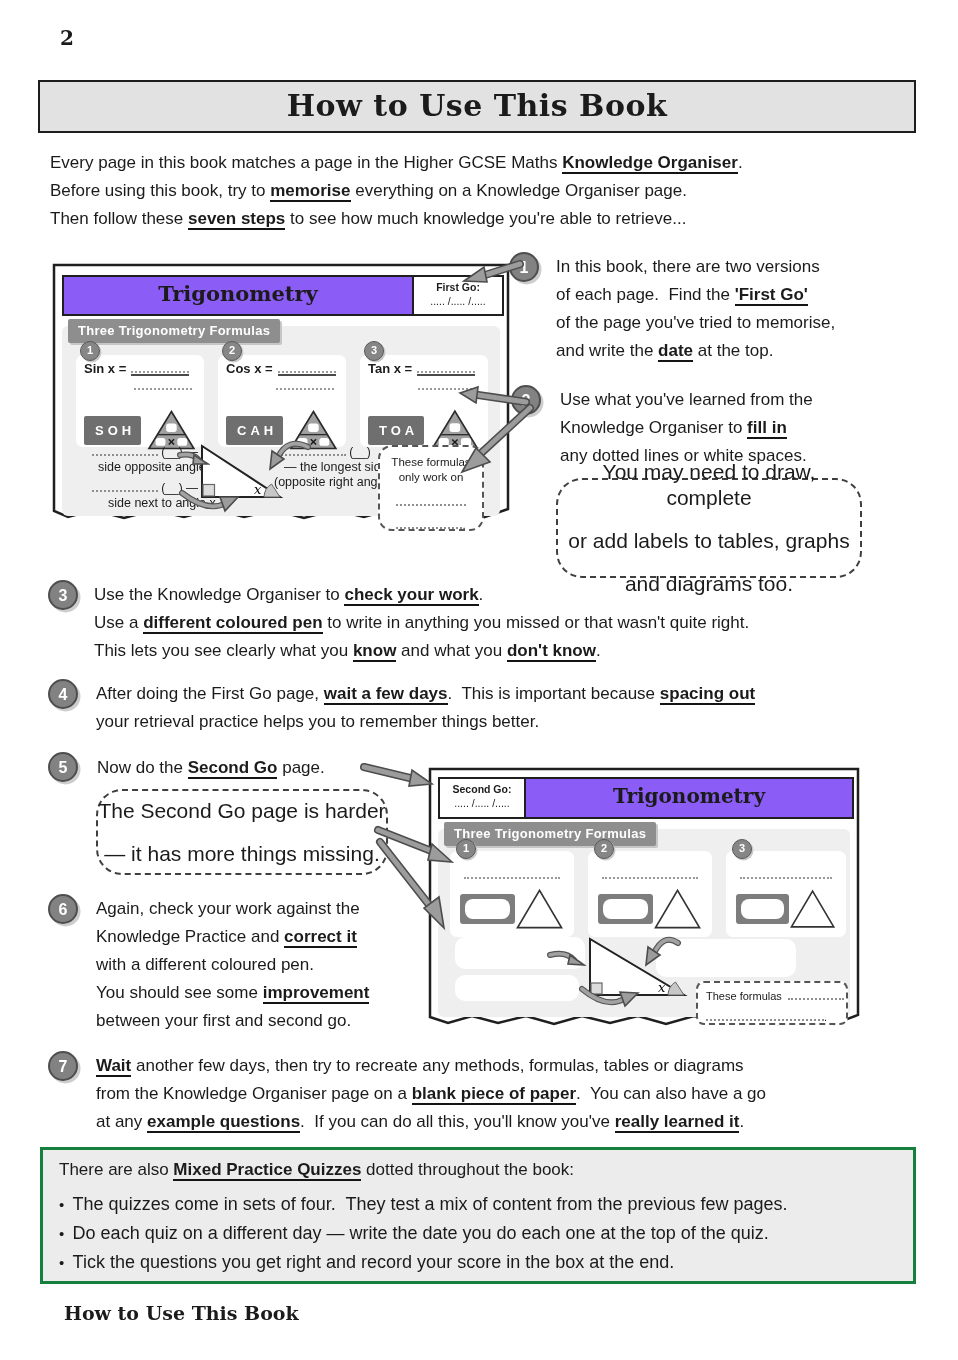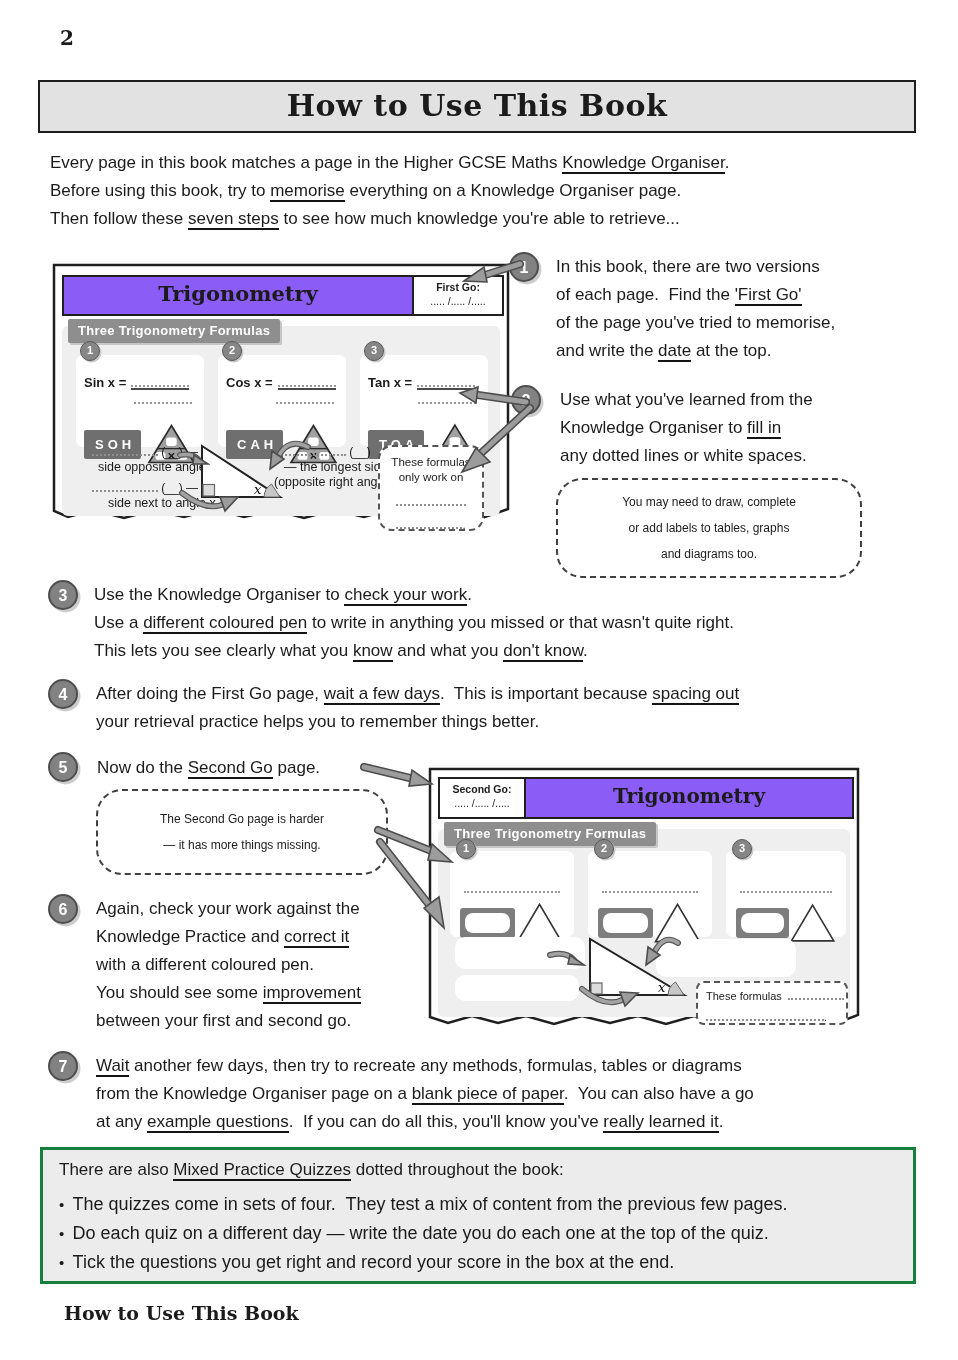--- a/index.html
+++ b/index.html
@@ -2,42 +2,42 @@
 <html><head>
 <meta charset="utf-8">
 <style>
   html,body{margin:0;padding:0;background:#fff;}
   .page{position:relative;width:958px;height:1360px;background:#ffffff;overflow:hidden;
         font-family:"Liberation Sans",sans-serif;color:#1b1b1b;}
   .abs{position:absolute;}
   .serif{font-family:"DejaVu Serif",serif;font-weight:bold;}
   
   .tline{white-space:pre;font-size:17px;line-height:28px;}
-  .u{font-weight:normal;border-bottom:2.5px solid #141414;}
+  .u{font-weight:bold;border-bottom:2.5px solid #141414;}
   .b{font-weight:bold;}
   
   .bignum{position:absolute;width:30px;height:30px;border-radius:50%;background:#828282;
           border:2px solid #4e4e4e;color:#fff;font-weight:bold;font-size:16px;text-align:center;
           line-height:27px;box-shadow:2.5px 2.5px 0 #cdcdcd;box-sizing:border-box;}
   .snum{position:absolute;width:20px;height:20px;border-radius:50%;background:#868686;
         border:1.5px solid #5a5a5a;color:#fff;font-size:11px;font-weight:bold;text-align:center;
         line-height:17px;box-shadow:1.5px 1.5px 0 #c9c9c9;box-sizing:border-box;z-index:6;}
   
   .note{position:absolute;border:2.5px dashed #3f3f3f;border-radius:26px;text-align:center;
-        font-size:12px;line-height:26px;display:flex;flex-direction:column;justify-content:center;}
+        font-size:21px;line-height:26px;display:flex;flex-direction:column;justify-content:center;gap:17px;}
   
   .mockcard{position:absolute;}
   .edge{position:absolute;left:0;top:0;width:100%;height:100%;}
   .cardhead{position:absolute;display:flex;border:2.2px solid #1f1f1f;background:#8b5cf6;z-index:5;}
   .ctitle{flex:1;text-align:center;font-family:"DejaVu Serif",serif;font-weight:bold;}
   .cornerbox{background:#fff;text-align:center;font-size:10.5px;line-height:14px;padding-top:3px;box-sizing:border-box;}
   .badge{position:absolute;background:#8e8e8e;color:#fff;font-weight:bold;font-size:13px;
          padding:4px 10px 5px;border-radius:2px;box-shadow:2px 2px 0 #c6c6c6;z-index:6;letter-spacing:.3px;}
   .panel{position:absolute;background:#efefef;border-radius:6px;z-index:3;}
-  .fcard{position:absolute;background:#fff;border-radius:7px;box-sizing:border-box;z-index:4;padding:20px 8px;}
+  .fcard{position:absolute;background:#fff;border-radius:7px;box-sizing:border-box;z-index:4;padding:6px 8px;}
   .flabel{font-weight:bold;font-size:13px;}
   .frow{display:flex;align-items:flex-start;}
   .frac{display:inline-block;width:58px;margin-left:5px;margin-top:4px;}
   .fnum{display:block;height:6px;border-bottom:2px dotted #9a9a9a;}
   .fbar{display:block;border-bottom:2.5px solid #4a4a4a;margin-top:1px;}
   .fden{width:58px;margin:11px 0 0 50px;border-bottom:2px dotted #9a9a9a;height:1px;}
   .mrow{display:flex;align-items:center;margin-top:9px;}
   .mnem{background:#6f6f6f;color:#fff;font-weight:bold;font-size:13px;letter-spacing:4px;
         padding:7px 6px 7px 11px;border-radius:2px;}
   .dash{display:inline-block;border-bottom:2px dotted #8f8f8f;height:9px;vertical-align:baseline;}

